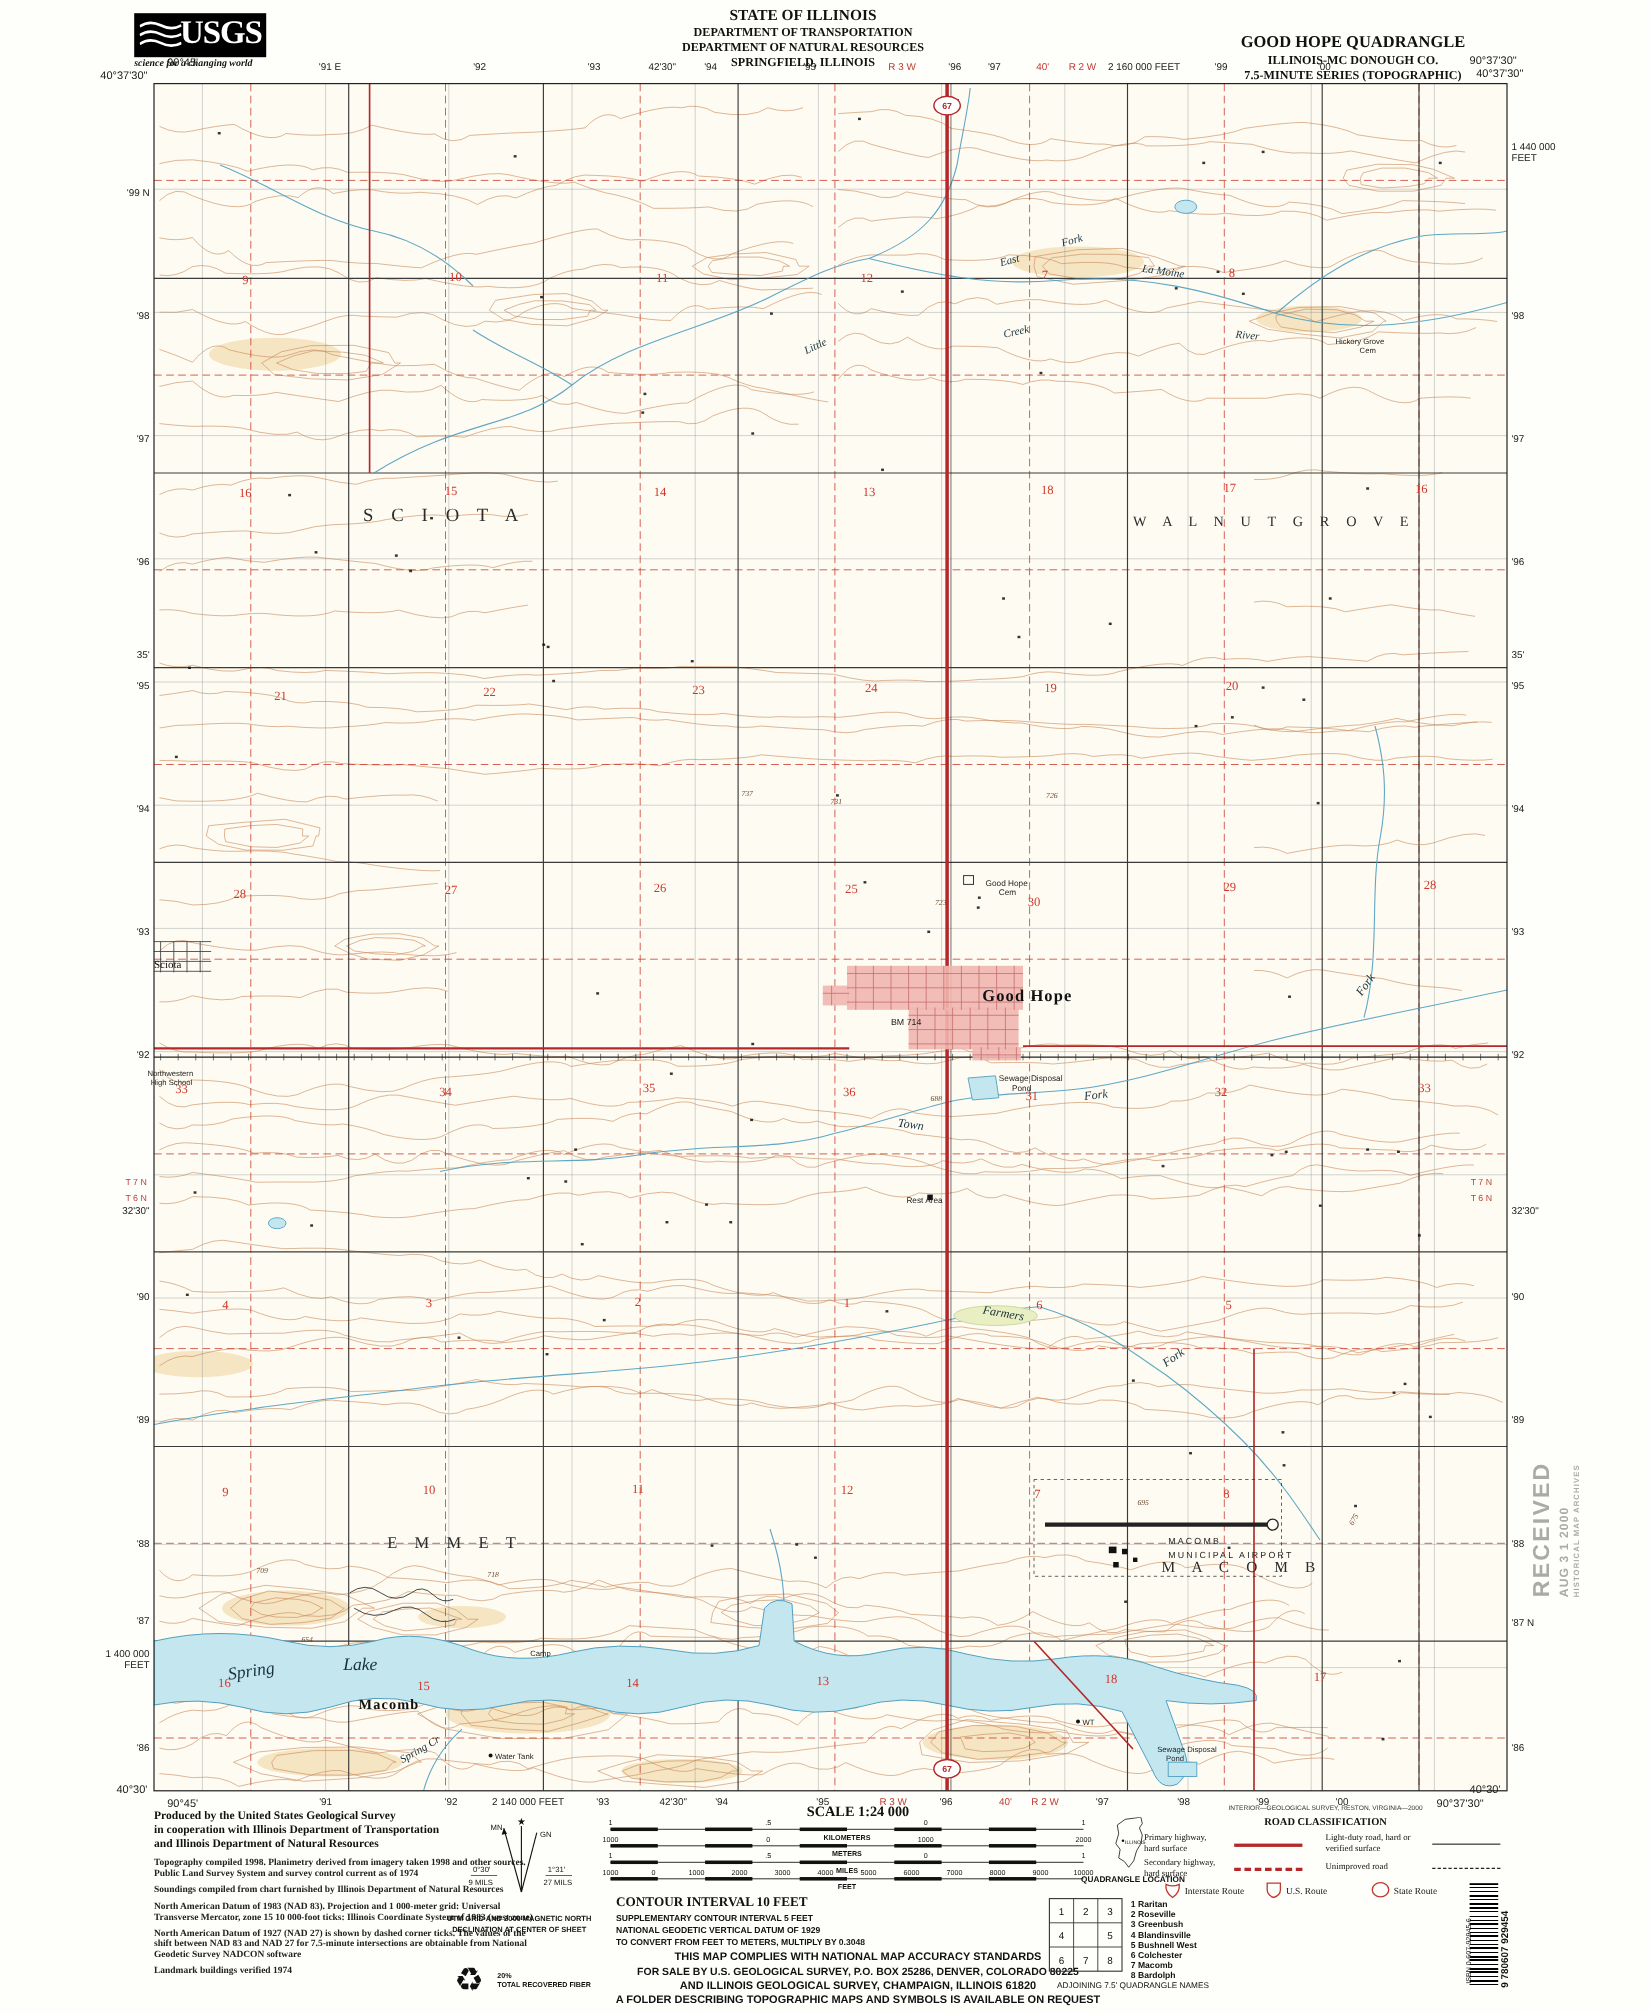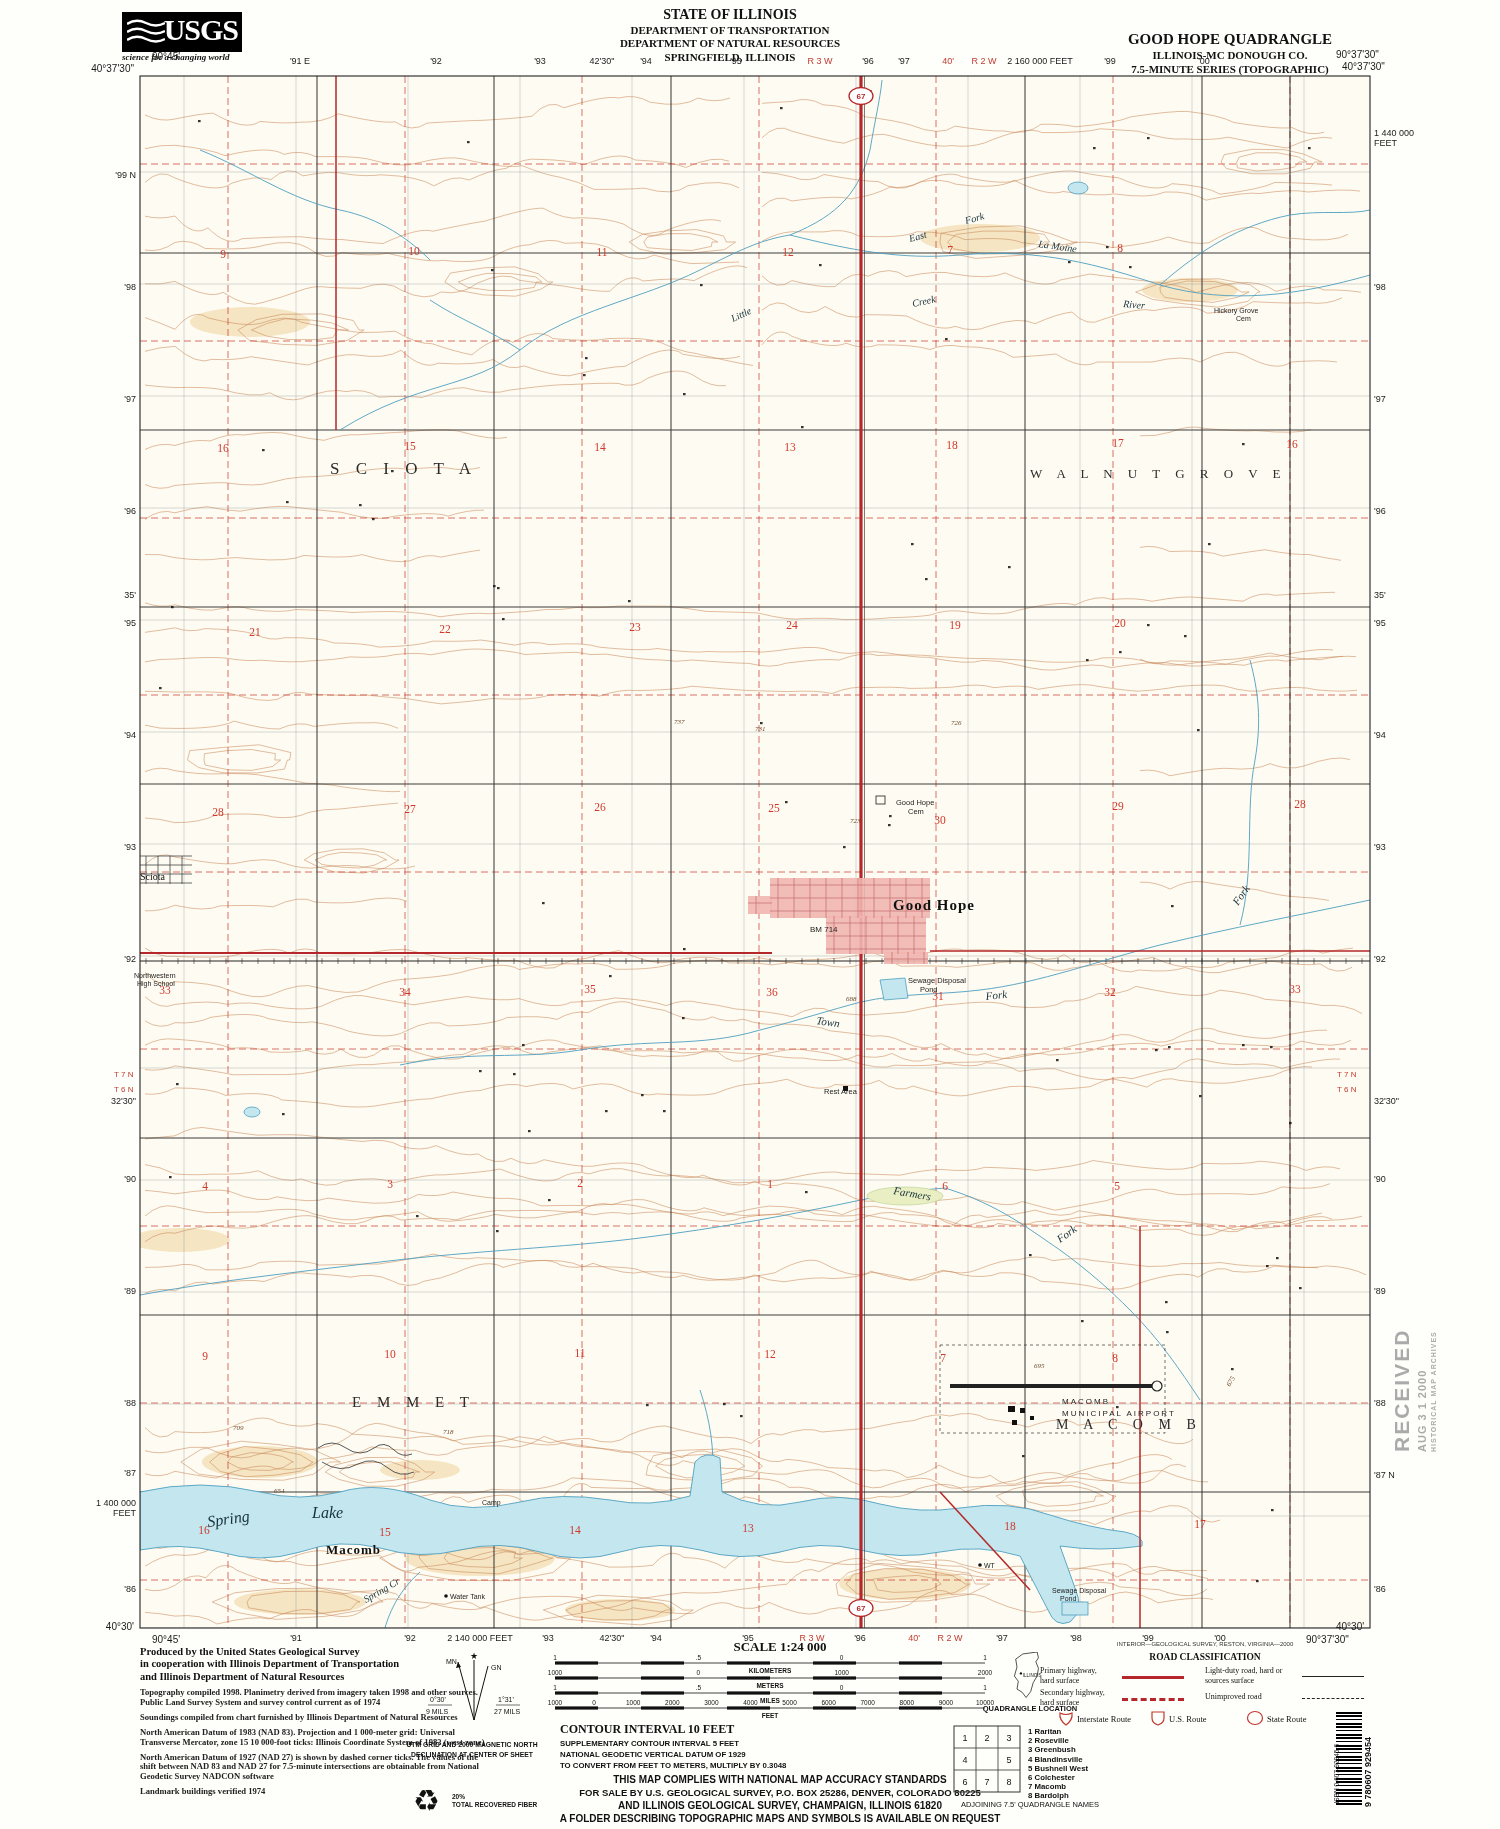--- a/index.html
+++ b/index.html
@@ -841,21 +841,21 @@
     <div>hard surface</div>
   </div>
   <div class="abs rc-line" style="left:1122px;top:1676px;width:62px;border-top:3px solid #b5272a"></div>
   <div class="abs rc-lbl" style="left:1040px;top:1688px">
     <div>Secondary highway,</div>
     <div>hard surface</div>
   </div>
   <div class="abs rc-line" style="left:1122px;top:1698px;width:62px;border-top:3px dashed #b5272a"></div>
   <div class="abs rc-lbl" style="left:1205px;top:1666px">
     <div>Light-duty road, hard or</div>
-    <div>sources surface</div>
+    <div>verified surface</div>
   </div>
   <div class="abs rc-line" style="left:1302px;top:1676px;width:62px;border-top:1.5px solid #222"></div>
   <div class="abs rc-lbl" style="left:1205px;top:1692px">
     <div>Unimproved road</div>
   </div>
   <div class="abs rc-line" style="left:1302px;top:1698px;width:62px;border-top:1.5px dashed #222"></div>
 
   <svg class="abs" style="left:1058px;top:1710px" width="16" height="16" viewBox="0 0 16 16">
       <path d="M2,3 Q8,6 14,3 Q15,10 8,15 Q1,10 2,3 Z" fill="none" stroke="#c0392f" stroke-width="1.2"></path>
     </svg>

